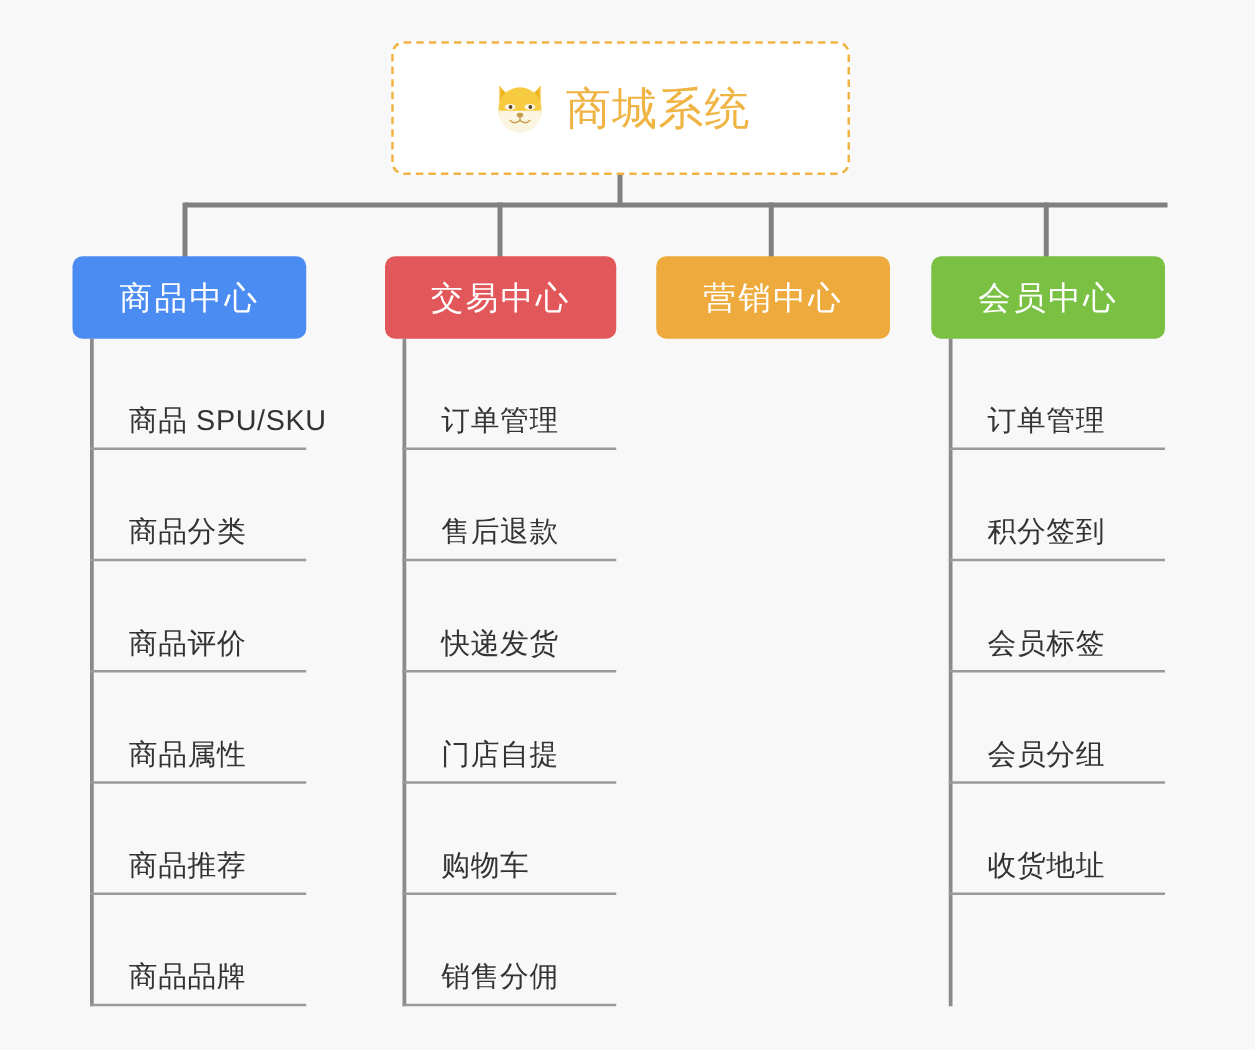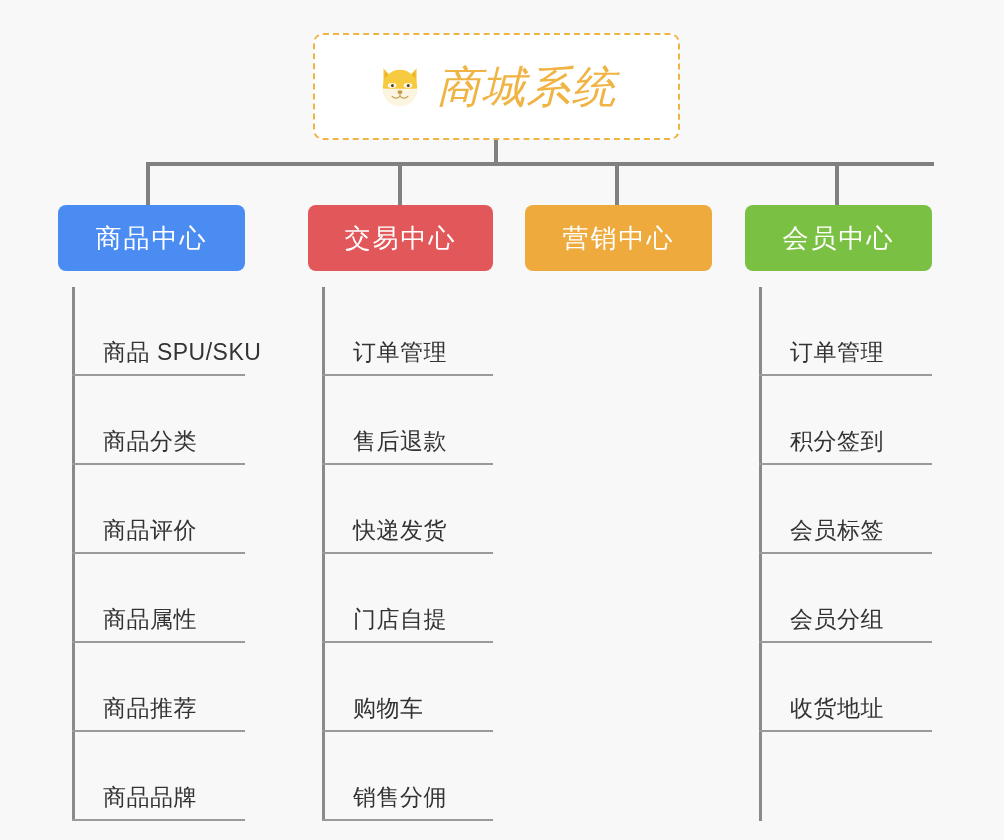--- a/index.html
+++ b/index.html
@@ -40,26 +40,25 @@
     gap: 14px;
   }
   .root-icon {
     width: 46px;
     height: 46px;
     position: relative;
     flex: 0 0 auto;
     display: block;
   }
   .root-title {
-    font-size: 44px;
+    font-size: 36px;
     color: #f0b445;
     line-height: 1;
     letter-spacing: 1px;
     white-space: nowrap;
-    font-style: italic;
   }
 
   
   .conn {
     position: absolute;
     background: #808080;
   }
   .conn-v-root {           
     left: 494px;
     top: 140px;
@@ -89,21 +88,21 @@
     display: flex;
     align-items: center;
     justify-content: center;
     color: #ffffff;
     font-size: 26px;
     letter-spacing: 2px;
     box-sizing: border-box;
   }
   .branch-body {
     position: relative;
-    margin-top: 16px;
+    margin-top: 0;
   }
   .branch-trunk {          
     position: absolute;
     left: 14px;
     top: 0;
     width: 3px;
     background: #8a8a8a;
   }
   .leaf {
     position: relative;

